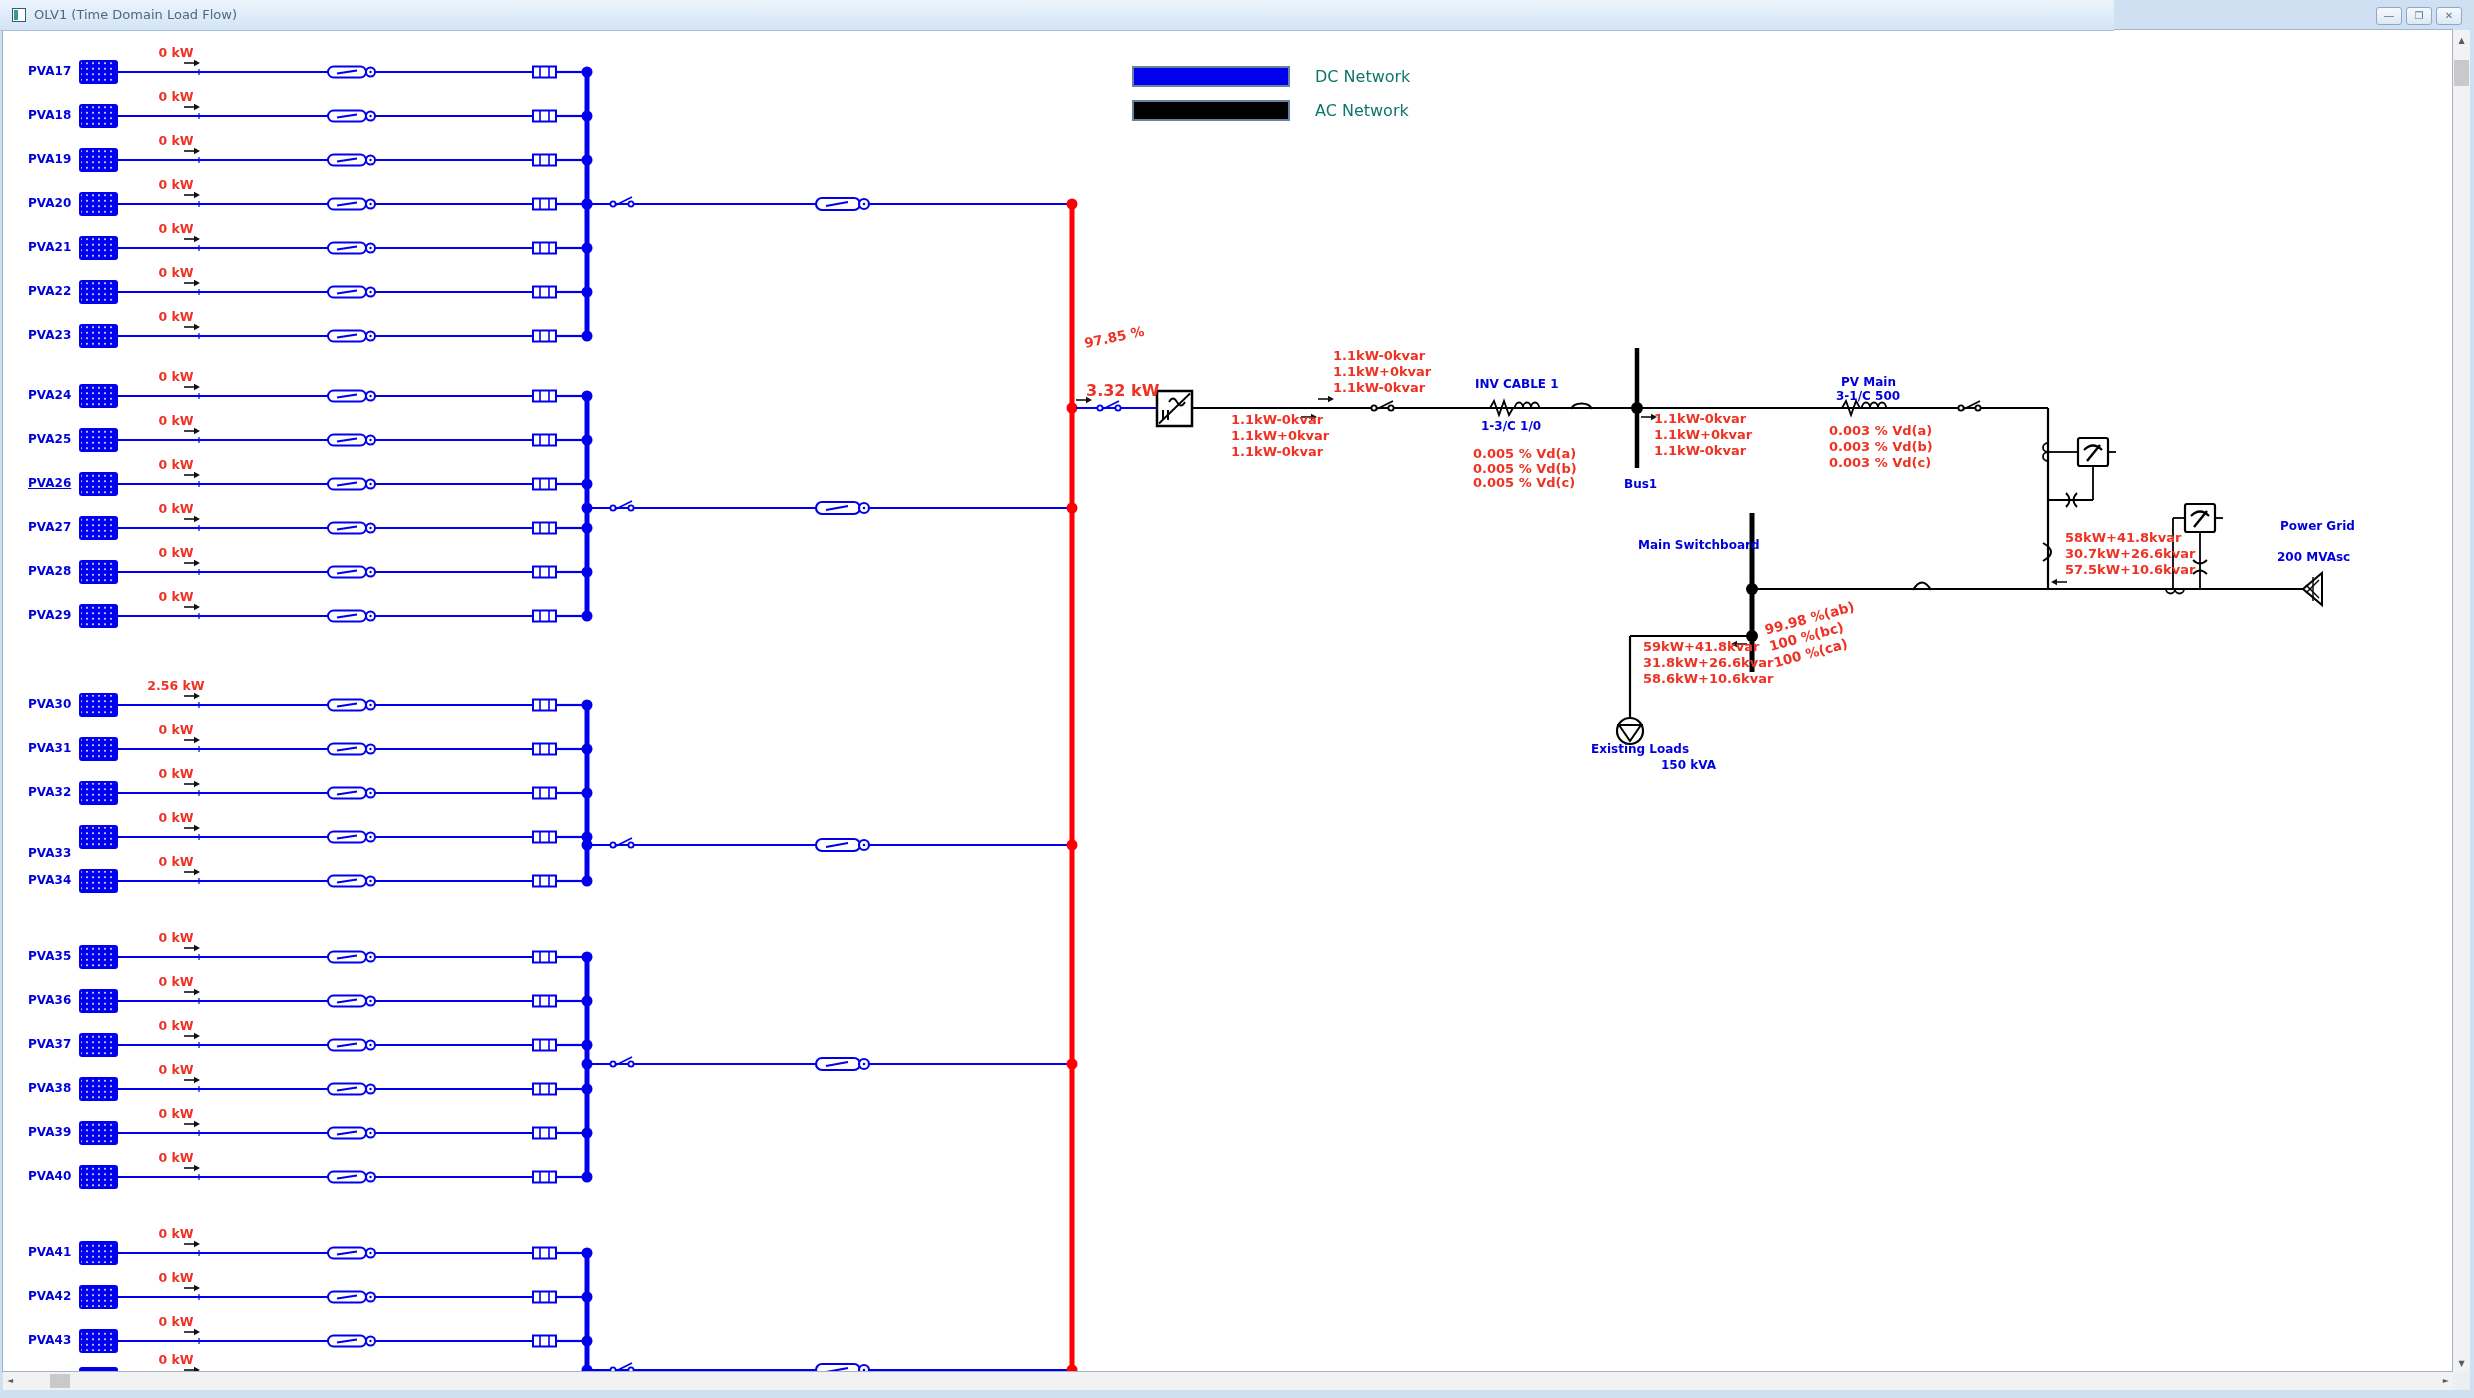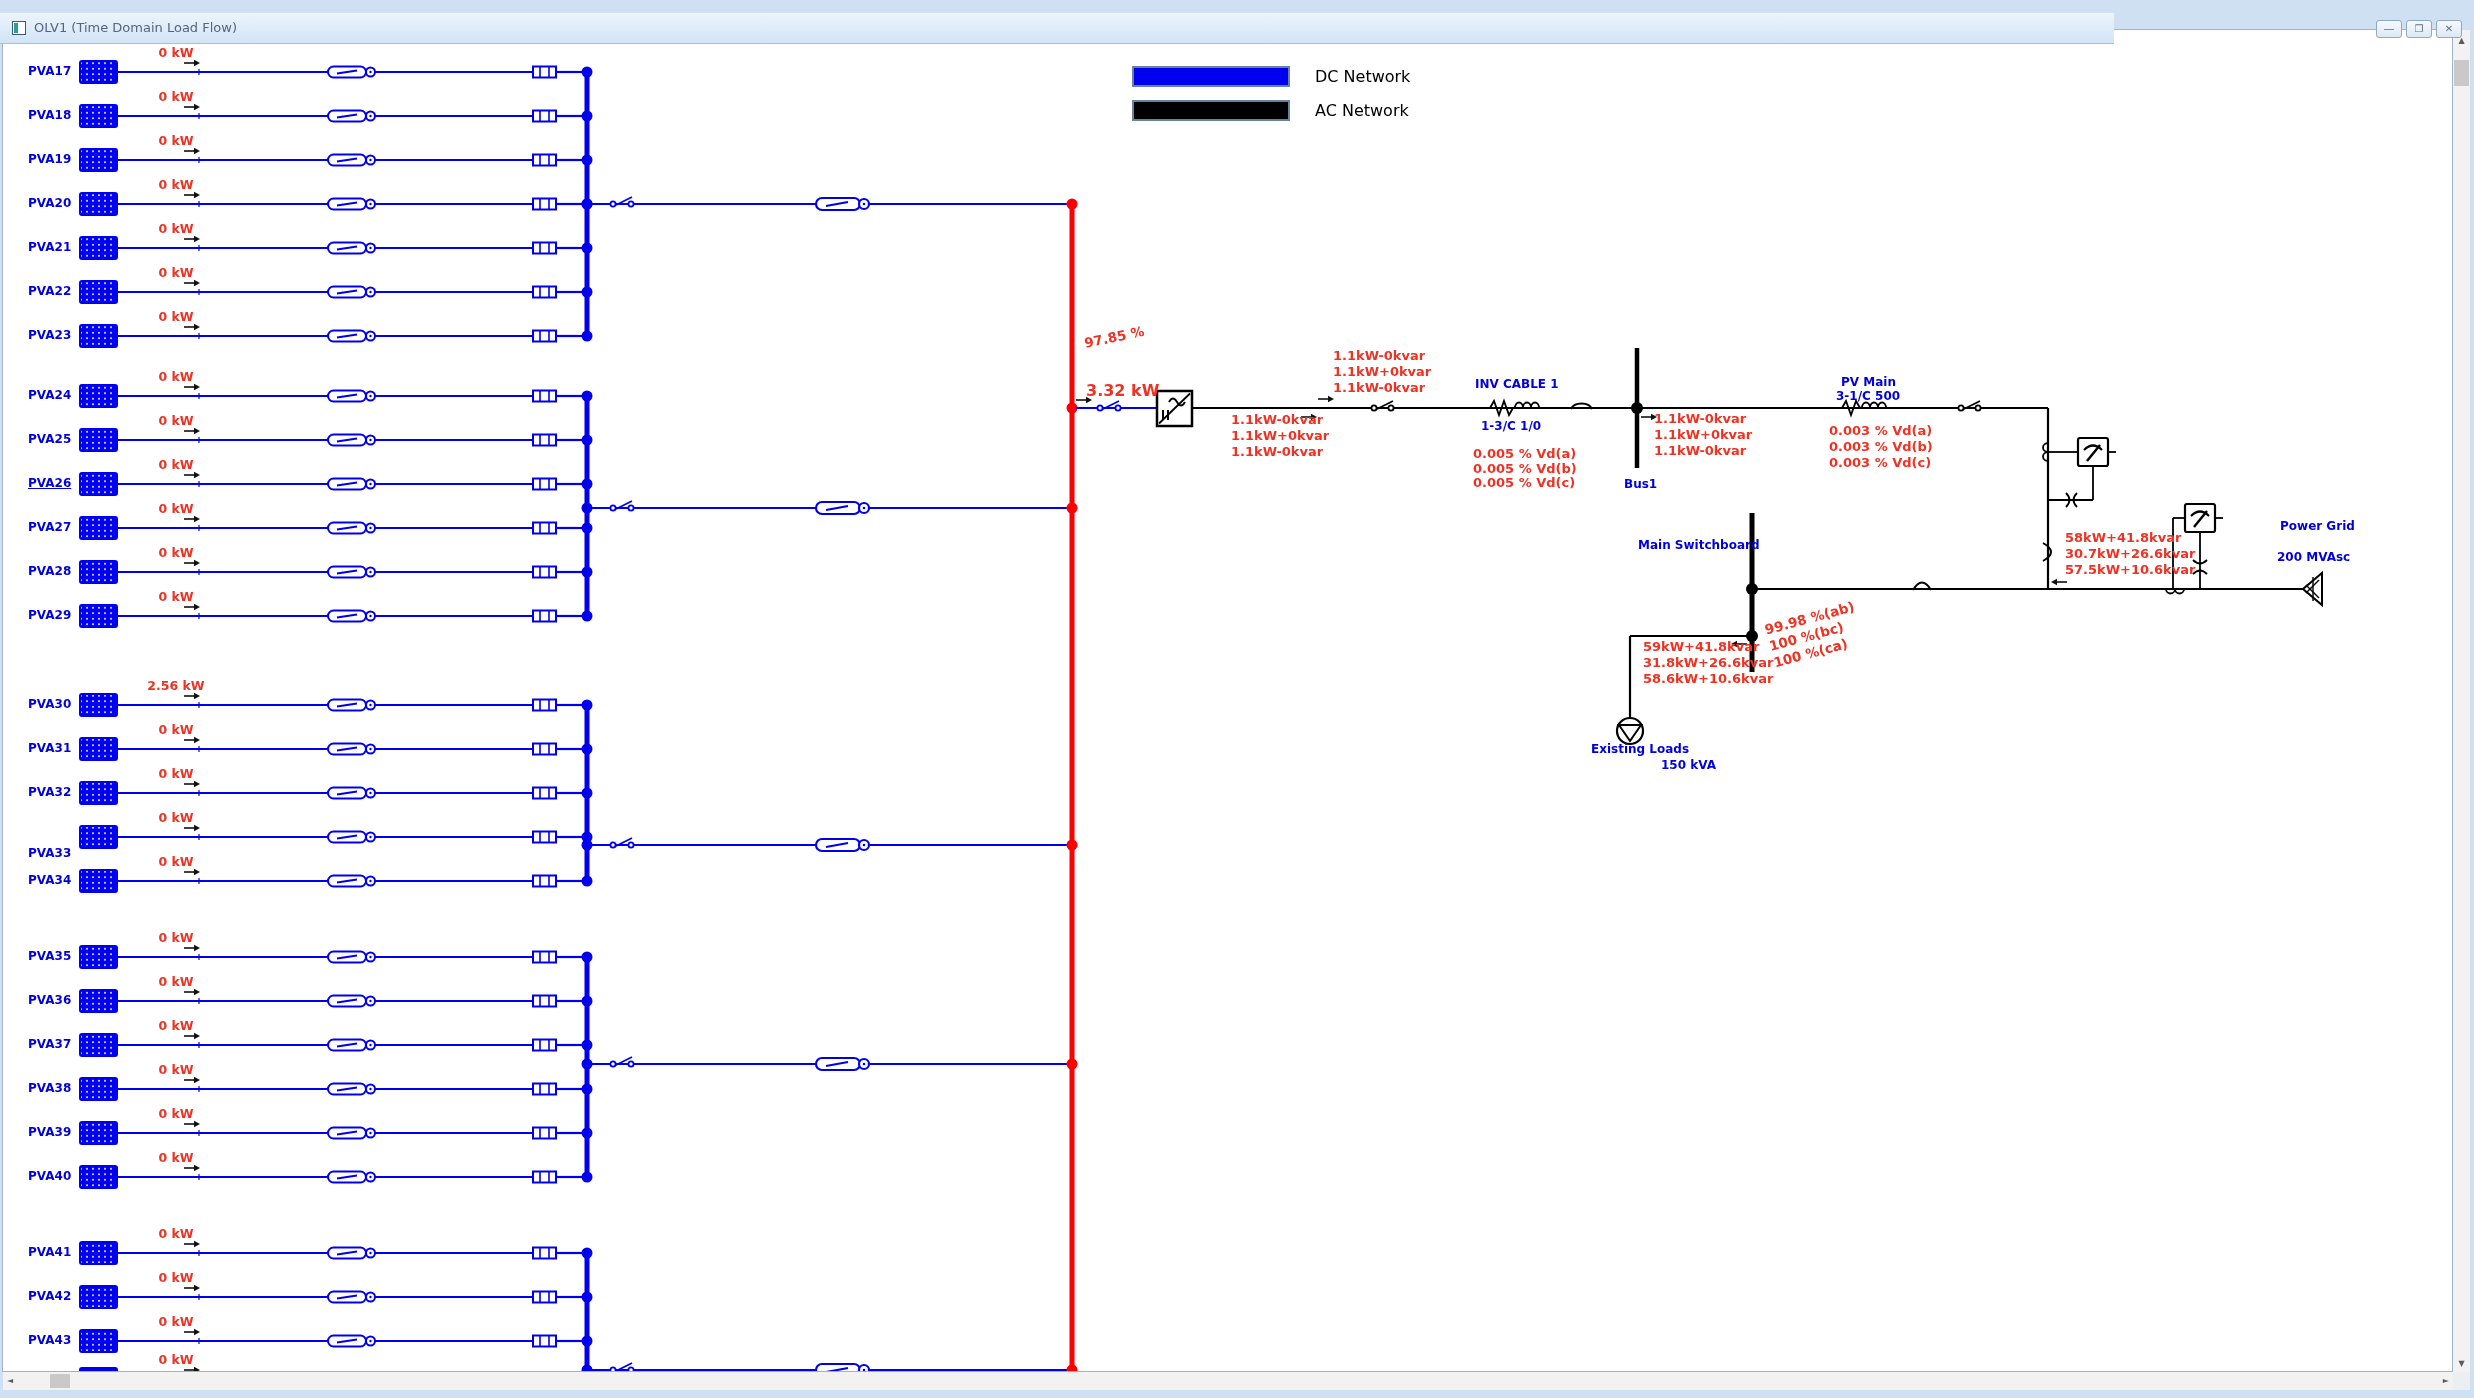--- a/index.html
+++ b/index.html
@@ -2,21 +2,21 @@
 <html><head>
 <meta charset="utf-8">
 <style>
   html,body{margin:0;padding:0;}
   body{
     width:2474px;height:1398px;position:relative;overflow:hidden;
     background:#cfe0f2;font-family:"DejaVu Sans","Liberation Sans",sans-serif;
   }
   
   .titlebar{
-    position:absolute;left:0;top:13px;width:2114px;height:30px;
+    position:absolute;left:0;top:0;width:2114px;height:30px;
     background:linear-gradient(#ecf4fc,#d2e4f5);
     border-bottom:1px solid #a8c0dc;z-index:50;
   }
   .title-icon{
     position:absolute;left:12px;top:8px;width:14px;height:14px;
     background:#fff;border:1px solid #3a5a7a;box-sizing:border-box;
   }
   .title-icon::before{
     content:"";position:absolute;left:1px;top:1px;width:4px;height:10px;background:#2e9e8e;
   }
@@ -48,21 +48,21 @@
   .red{color:#ee3223;font-weight:bold;font-size:13px;}
   .tb div{line-height:16px;}
   .tb-sm div{line-height:14.5px;}
   .rot-dc{transform:rotate(-12deg);transform-origin:left bottom;font-size:13.5px;}
   .rot-msb{transform:rotate(-15deg);transform-origin:left top;font-size:13.5px;}
   .rot-msb div{line-height:17px;}
   .kwlbl{font-size:12.5px;text-align:center;width:120px;}
   .rowname{font-size:12px;}
   
   .legend-bar{position:absolute;width:158px;height:21px;border:2px solid #66839f;box-sizing:border-box;z-index:10;}
-  .legend-text{position:absolute;font-size:16px;color:#000000;z-index:10;}
+  .legend-text{position:absolute;font-size:16px;color:#0f766e;z-index:10;}
 </style>
 </head>
 <body>
 
 <div class="titlebar">
   <span class="title-icon"></span>
   <span class="title-text">OLV1 (Time Domain Load Flow)</span>
   <button class="winbtn btn-min">—</button>
   <button class="winbtn btn-restore">❐</button>
   <button class="winbtn btn-close">✕</button>

